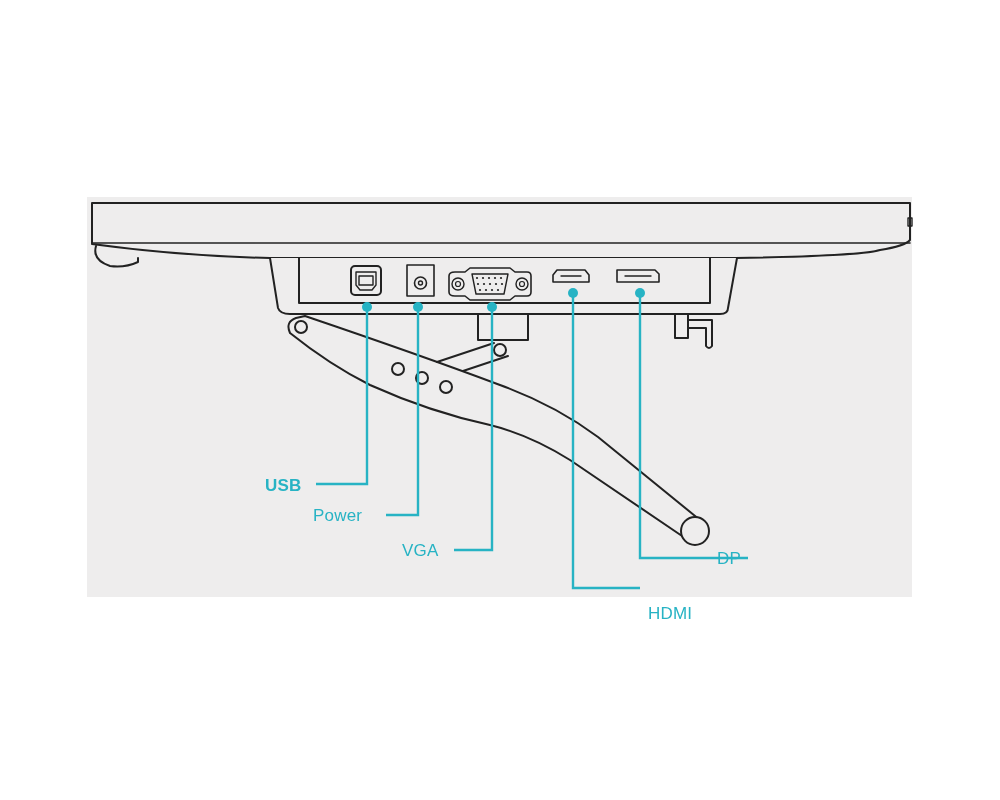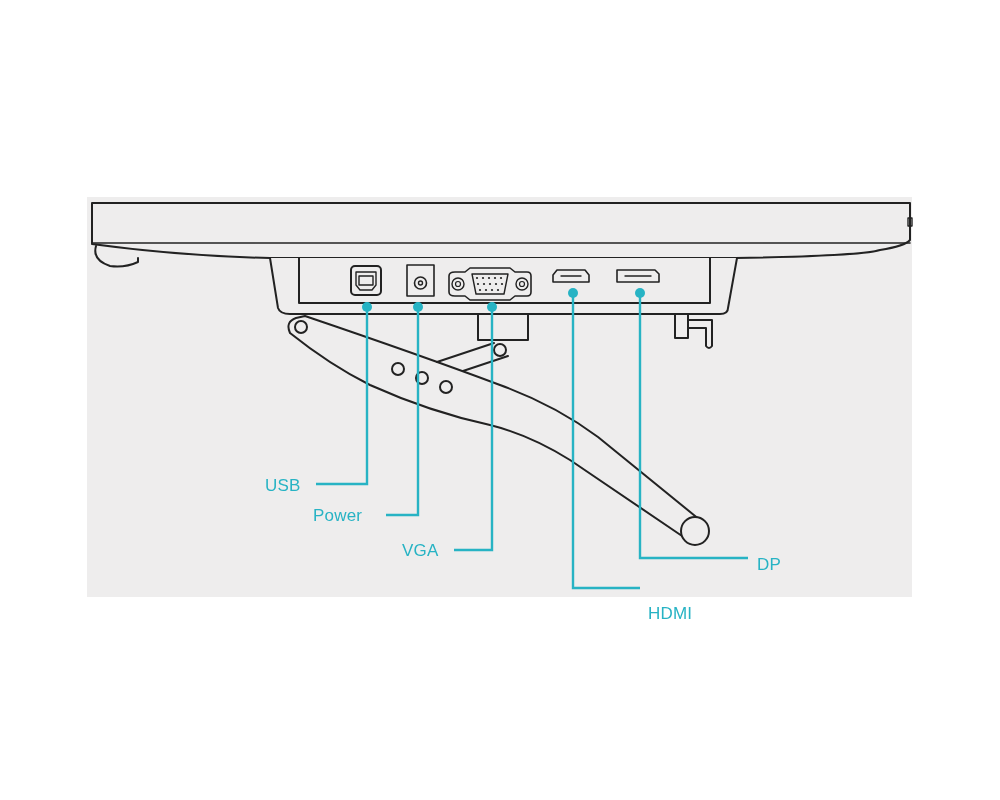--- a/index.html
+++ b/index.html
@@ -115,17 +115,17 @@
   </g>
   <g fill="#27b3c4">
     <circle cx="367" cy="307" r="5"></circle>
     <circle cx="418" cy="307" r="5"></circle>
     <circle cx="492" cy="307" r="5"></circle>
     <circle cx="573" cy="293" r="5"></circle>
     <circle cx="640" cy="293" r="5"></circle>
   </g>
 </svg>
 
-<div class="lbl" style="left:265px; top:477px;">USB</div>
+<div class="lbl" style="left:265px; top:477px;font-weight:bold;">USB</div>
 <div class="lbl" style="left:313px; top:507px;">Power</div>
 <div class="lbl" style="left:402px; top:542px;">VGA</div>
 <div class="lbl" style="left:648px; top:581px;margin-top:24px;">HDMI</div>
-<div class="lbl" style="left:757px; top:550px;margin-top:6px;">DP</div>
+<div class="lbl" style="left:717px; top:550px;">DP</div>
 
 </body></html>

